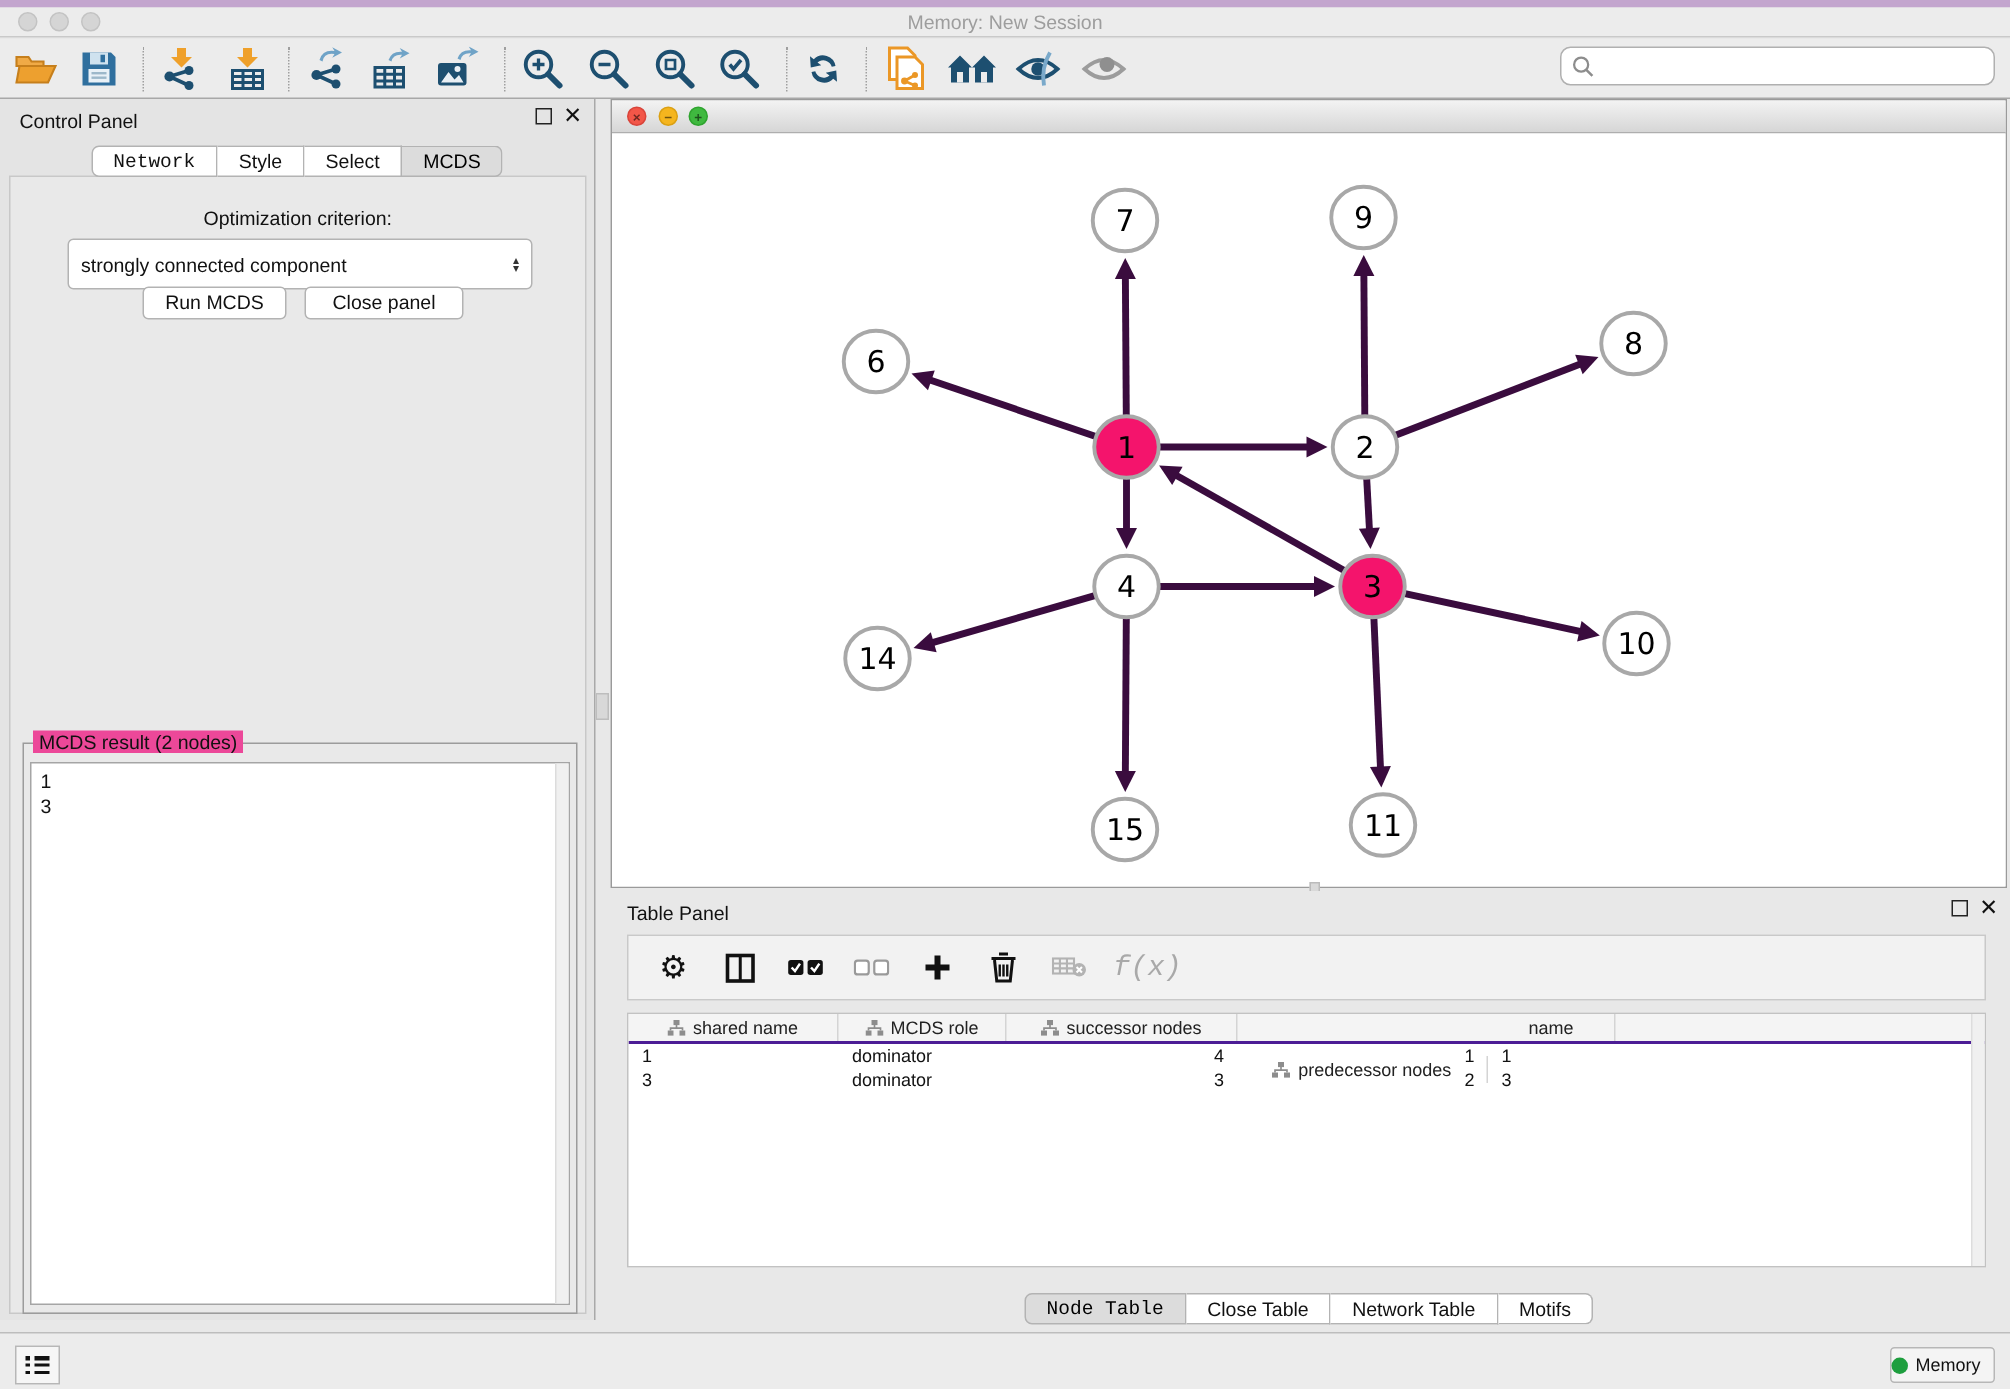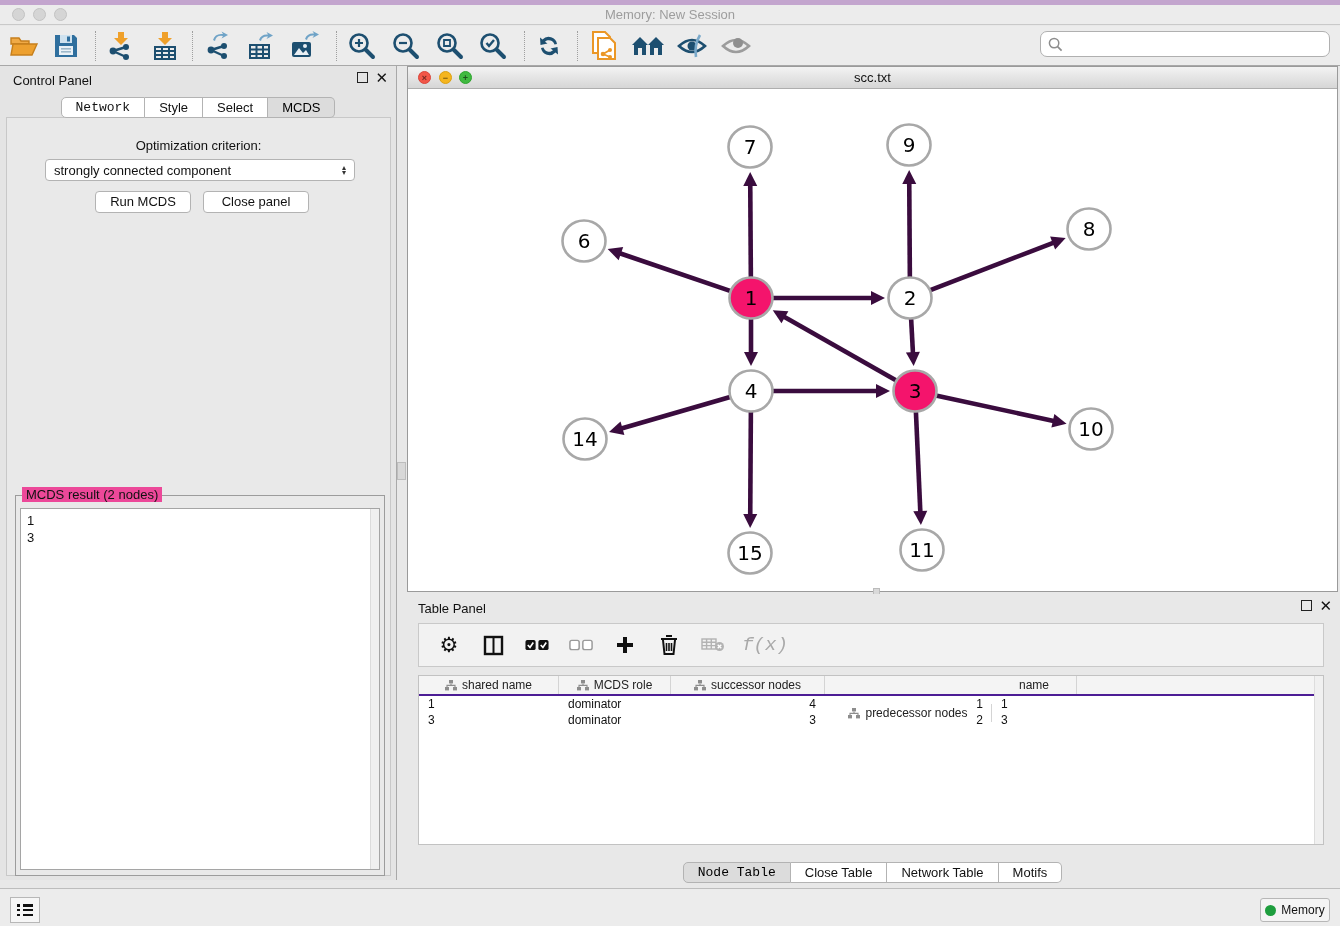--- a/index.html
+++ b/index.html
@@ -30,21 +30,21 @@
   .close-x { font-size:15px; font-weight:bold; color:#111; line-height:11px; }
 
   .cp-tabs { position:absolute; left:0; top:31px; width:100%; display:flex; justify-content:center; z-index:2; }
   .tab { height:21px; padding:0 14px; font-size:13px; line-height:20px; background:#fff; border:1px solid #b3b3b3; border-left:none; color:#111; }
   .tab:first-child { border-left:1px solid #b3b3b3; border-radius:5px 0 0 5px;font-family:Liberation Mono, monospace; }
   .tab:last-child { border-radius:0 5px 5px 0; }
   .tab.active { background:#dcdcdc; color:#000000;text-align:right; }
 
   .cp-content { position:absolute; left:6px; top:51px; width:385px; height:759px; background:#e9e9e9; border:1px solid #c8c8c8; }
   .opt-label { position:absolute; left:0; width:100%; top:20px; text-align:center; font-size:13px; color:#111; }
-  .dropdown { position:absolute; left:38px; top:41px; width:310px; height:22px; background:#fff; border:1px solid #b3b3b3; border-radius:4px; font-size:13px; display:flex; align-items:center; padding:4px 8px; color:#111; }
+  .dropdown { position:absolute; left:38px; top:41px; width:310px; height:22px; background:#fff; border:1px solid #b3b3b3; border-radius:4px; font-size:13px; display:flex; align-items:center; padding:16px 8px; color:#111; }
   .dropdown .dd-text { flex:1; }
   .dd-arrows { display:flex; flex-direction:column; align-items:center; line-height:5px; font-size:8px; color:#333; }
   .btn { position:absolute; height:22px; background:#fff; border:1px solid #b3b3b3; border-radius:4px; font-size:13px; color:#111; text-align:center; line-height:20px; }
 
   .result-group { position:absolute; left:8px; top:377px; width:370px; height:381px; border:1px solid #9c9c9c; }
   .result-legend { position:absolute; left:6px; top:-9px; background:#ec4899; padding:0 4px; font-size:13px; color:#111; }
   .result-area { position:absolute; left:4px; top:12px; right:4px; bottom:5px; background:#fff; border:1px solid #a5a5a5; }
   .result-text { position:absolute; left:6px; top:3px; right:14px; bottom:2px; font-size:13px; line-height:17px; color:#111; white-space:pre; overflow:hidden; }
   .result-scroll { position:absolute; right:0; top:0; width:9px; bottom:0; background:#f0f0f0; border-left:1px solid #dcdcdc; }
 
@@ -76,21 +76,21 @@
   .td { padding:1px 9px 0 9px; overflow:hidden; white-space:nowrap; }
 
   .tp-tabs { position:absolute; left:0; right:0; top:268px; display:flex; justify-content:center; }
 
   
   .statusbar { position:absolute; left:0; top:888px; width:1340px; height:38px; background:#ececec; border-top:1px solid #bdbdbd; }
   .list-btn { position:absolute; left:10px; top:8px; width:30px; height:26px; background:#f6f6f6; border:1px solid #b7b7b7; display:flex; align-items:center; justify-content:center; }
   .list-glyph { width:16px; height:12px; display:flex; flex-direction:column; justify-content:space-between; }
   .list-glyph i { display:flex; gap:3px; height:2.5px; }
   .list-glyph i b { width:2.5px; background:#111; } .list-glyph i s { flex:1; background:#111; }
-  .memory-btn { position:absolute; right:10px; top:9px; width:70px; height:24px; background:#f4f4f4; border:1px solid #b7b7b7; border-radius:3px; display:flex; align-items:center; justify-content:center; gap:5px; font-size:12px; color:#111; }
+  .memory-btn { position:absolute; right:10px; top:9px; width:70px; height:24px; background:#f4f4f4; border:1px solid #b7b7b7; border-radius:3px; display:flex; align-items:center; gap:5px; font-size:12px; color:#111; }
   .mem-dot { width:11px; height:11px; border-radius:50%; background:#1e9e3e; }
 </style>
 </head>
 <body>
 
 <div class="app">
 
   <div class="top-accent"></div>
   <div class="titlebar">
     <div class="traffic">
@@ -284,21 +284,20 @@
     </div>
   </div>
 
   <div class="divider-grip"></div>
 
   <div class="net-window">
     <div class="net-titlebar">
       <span class="tl tl-close">×</span>
       <span class="tl tl-min">−</span>
       <span class="tl tl-max">+</span>
-      <div class="net-title">scc.txt</div>
     </div>
     <svg class="net-canvas" width="929" height="502" viewBox="0 0 929 502">
         <g>
           <line x1="342.8741749446006" y1="190.00041663468818" x2="342.24502773946205" y2="94.99918865876514" stroke="#3a0c3e" stroke-width="4.6"></line>
           <polygon points="342.1655592834203,82.99945179646292 349.2581189851453,96.95278820312448 335.25842597912606,97.04550140183984" fill="#3a0c3e"></polygon>
         </g>
         <g>
           <line x1="325.0185497841279" y1="202.86261878859455" x2="211.01650831511938" y2="163.95174235905273" stroke="#3a0c3e" stroke-width="4.6"></line>
           <polygon points="199.6598029156212,160.07550159395456 215.17043299467636,157.97303767019514 210.6481521020618,171.22252730294304" fill="#3a0c3e"></polygon>
         </g>

